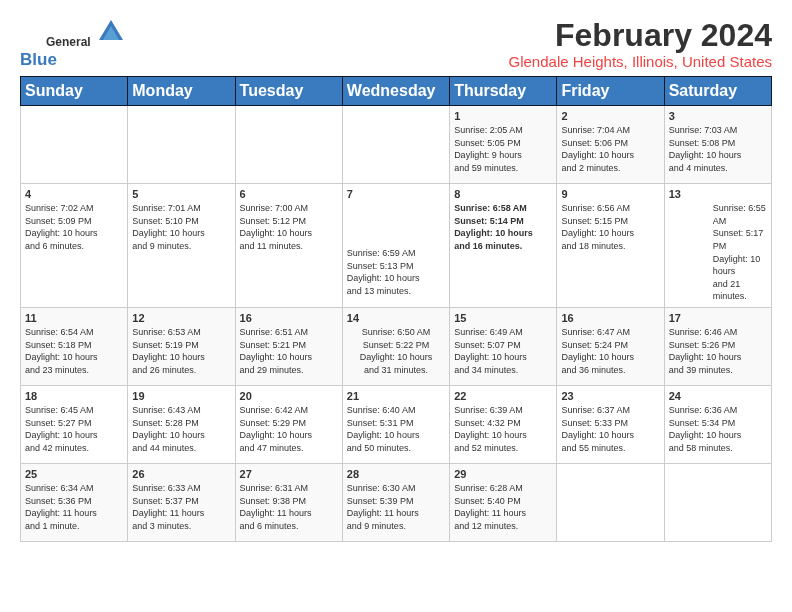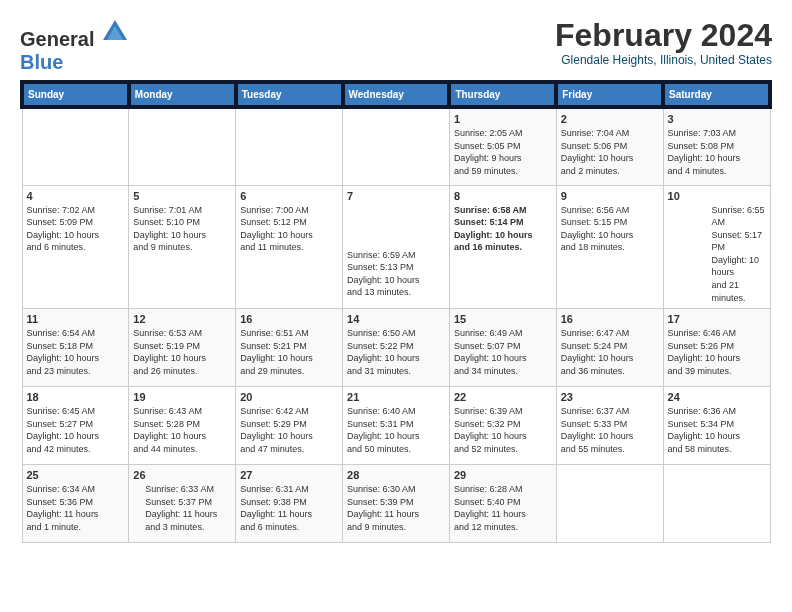--- a/index.html
+++ b/index.html
@@ -18,60 +18,61 @@
       display: flex;
       align-items: flex-start;
       justify-content: space-between;
       margin-bottom: 6px;
     }
     .logo {
       display: flex;
       align-items: center;
     }
     .logo-text-general {
-      font-size: 20px;
-      font-weight: bold;
-      color: #333;
+      font-size: 12px;
+      font-weight: bold;
+      color: #333;
+      margin-left: 26px;
     }
     .logo-text-blue {
-      font-size: 20px;
+      font-size: 17px;
       font-weight: bold;
       color: #3a7bbf;
     }
     .logo-icon {
       width: 28px;
       height: 28px;
       margin-left: 2px;
     }
     .title-block {
       text-align: right;
     }
     .month-title {
       font-size: 32px;
       font-weight: bold;
       color: #333;
       line-height: 1.1;
     }
     .location-title {
-      font-size: 12px;
-      color: #0c4a6e;
+      font-size: 15px;
+      color: #ef4444;
     }
     table {
       width: 100%;
       border-collapse: collapse;
       table-layout: fixed;
     }
     thead tr th {
       background-color: #3a7bbf;
       color: #fff;
-      font-size: 10px;
+      font-size: 16px;
       font-weight: bold;
       padding: 5px 4px;
       text-align: left;
-      border: 4px solid #0f172a;
+      border: 1px solid #0f172a;
     }
     tbody tr td {
       border: 1px solid #ccc;
       vertical-align: top;
       padding: 4px 4px;
       font-size: 9.5px;
       color: #333;
       height: 78px;
       background: #fff;
     }
@@ -192,21 +193,21 @@
 and 16 minutes.</div>
           </td>
           <td>
             <div class="day-num">9</div>
             <div class="day-info" style="white-space: pre-line;">Sunrise: 6:56 AM
 Sunset: 5:15 PM
 Daylight: 10 hours
 and 18 minutes.</div>
           </td>
           <td>
-            <div class="day-num">10</div>
+            <div class="day-num">13</div>
             <div class="day-info" style="white-space: pre-line; margin-left: 44px;">Sunrise: 6:55 AM
 Sunset: 5:17 PM
 Daylight: 10 hours
 and 21 minutes.</div>
           </td>
         </tr>
         <tr>
           <td>
             <div class="day-num">11</div>
             <div class="day-info" style="white-space: pre-line;">Sunrise: 6:54 AM
@@ -223,21 +224,21 @@
           </td>
           <td>
             <div class="day-num">16</div>
             <div class="day-info" style="white-space: pre-line;">Sunrise: 6:51 AM
 Sunset: 5:21 PM
 Daylight: 10 hours
 and 29 minutes.</div>
           </td>
           <td>
             <div class="day-num">14</div>
-            <div class="day-info" style="white-space: pre-line;">Sunrise: 6:50 AM
+            <div class="day-info" style="white-space: pre-line; text-align: center;">Sunrise: 6:50 AM
 Sunset: 5:22 PM
 Daylight: 10 hours
 and 31 minutes.</div>
           </td>
           <td>
             <div class="day-num">15</div>
             <div class="day-info" style="white-space: pre-line;">Sunrise: 6:49 AM
 Sunset: 5:07 PM
 Daylight: 10 hours
 and 34 minutes.</div>
@@ -282,21 +283,21 @@
           <td>
             <div class="day-num">21</div>
             <div class="day-info" style="white-space: pre-line;">Sunrise: 6:40 AM
 Sunset: 5:31 PM
 Daylight: 10 hours
 and 50 minutes.</div>
           </td>
           <td>
             <div class="day-num">22</div>
             <div class="day-info" style="white-space: pre-line;">Sunrise: 6:39 AM
-Sunset: 5:32 PM
+Sunset: 4:32 PM
 Daylight: 10 hours
 and 52 minutes.</div>
           </td>
           <td>
             <div class="day-num">23</div>
             <div class="day-info" style="white-space: pre-line;">Sunrise: 6:37 AM
 Sunset: 5:33 PM
 Daylight: 10 hours
 and 55 minutes.</div>
           </td>
@@ -311,21 +312,21 @@
         <tr>
           <td>
             <div class="day-num">25</div>
             <div class="day-info" style="white-space: pre-line;">Sunrise: 6:34 AM
 Sunset: 5:36 PM
 Daylight: 11 hours
 and 1 minute.</div>
           </td>
           <td>
             <div class="day-num">26</div>
-            <div class="day-info" style="white-space: pre-line; margin-left: 12px;">Sunrise: 6:33 AM
+            <div class="day-info" style="white-space: pre-line;">Sunrise: 6:33 AM
 Sunset: 5:37 PM
 Daylight: 11 hours
 and 3 minutes.</div>
           </td>
           <td>
             <div class="day-num">27</div>
             <div class="day-info" style="white-space: pre-line;">Sunrise: 6:31 AM
 Sunset: 9:38 PM
 Daylight: 11 hours
 and 6 minutes.</div>

